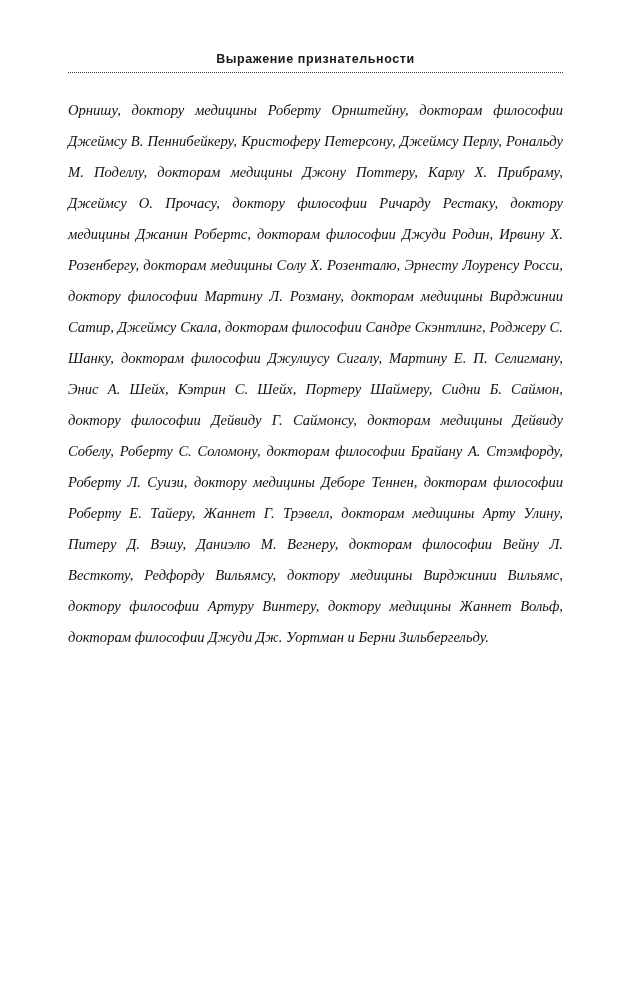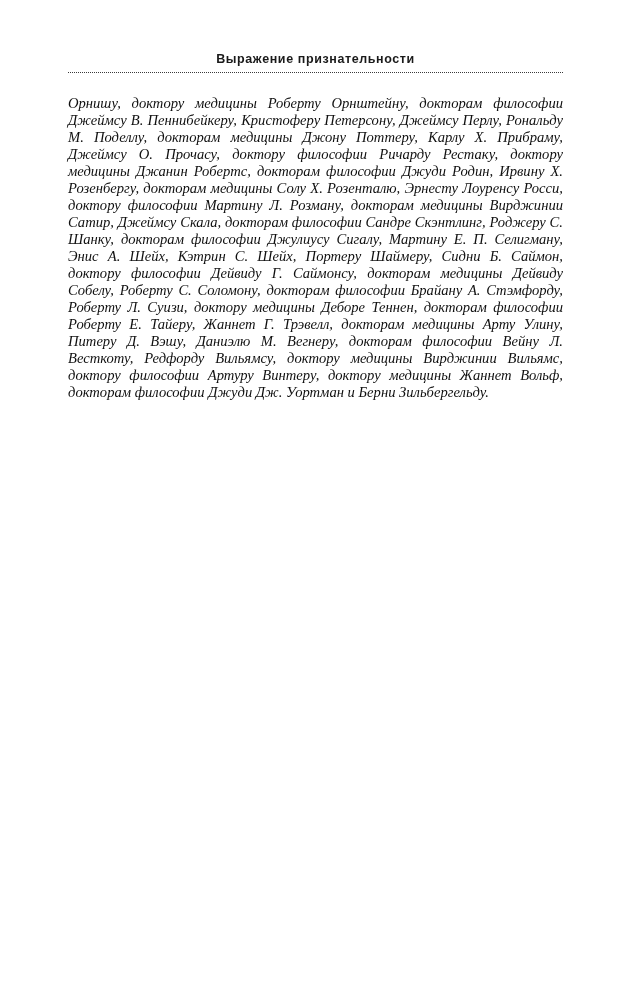--- a/index.html
+++ b/index.html
@@ -33,21 +33,21 @@
   .head-rule {
     width: 100%;
     height: 0;
     border-top: 1px dotted #3a3a3a;
     margin: 0 0 22px 0;
   }
   .body-text {
     font-family: "Liberation Serif", serif;
     font-style: italic;
     font-size: 14.6px;
-    line-height: 17px;
+    line-height: 31px;
     text-align: justify;
     text-justify: inter-word;
     color: #101010;
     margin: 0;
     hyphens: manual;
   }
   .body-text.first {
     text-indent: 0;
   }
   .body-text.indent {

